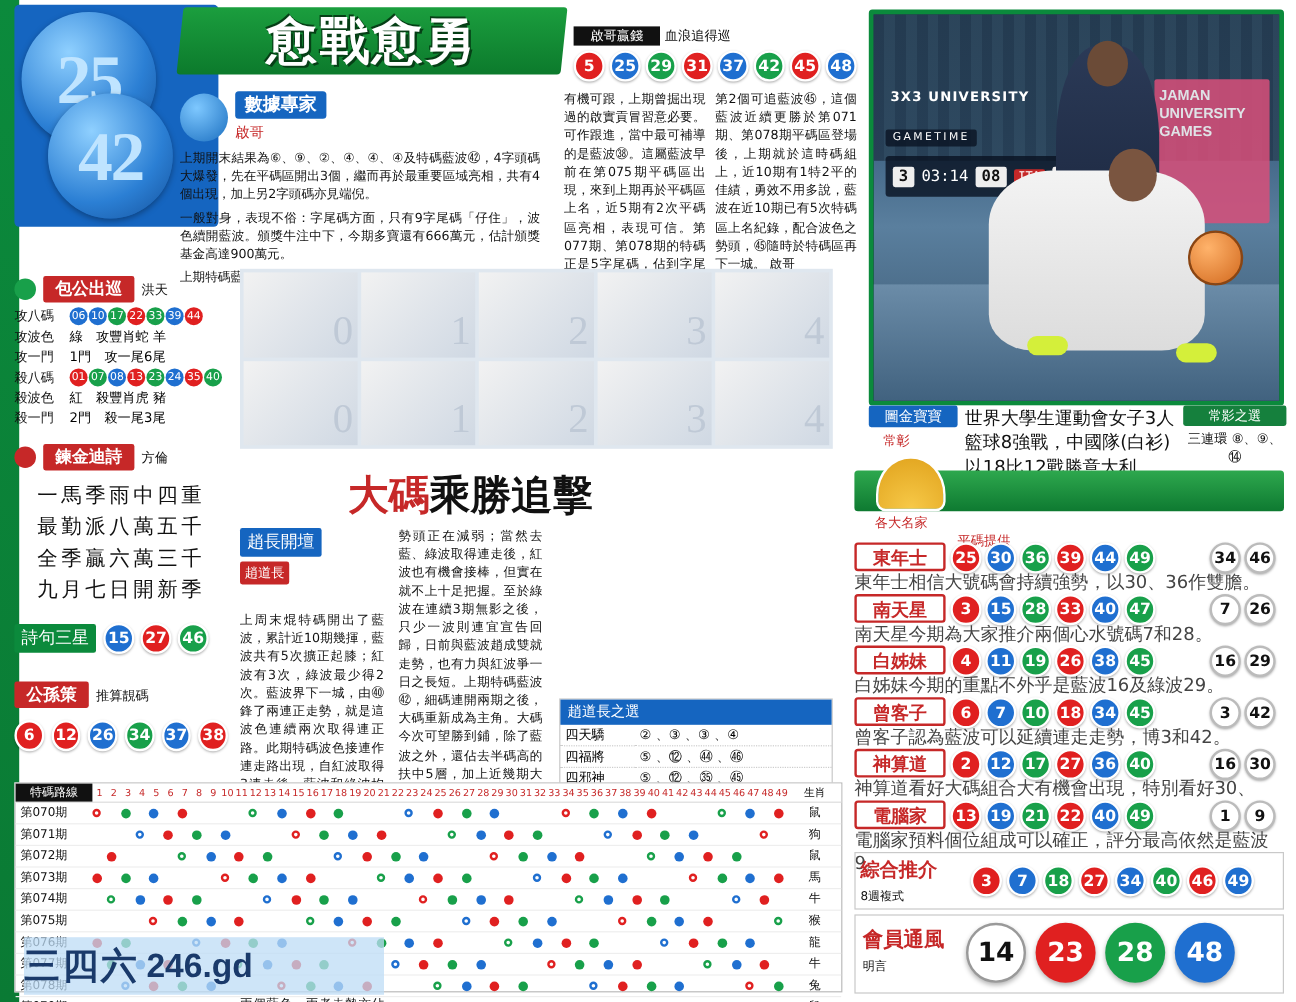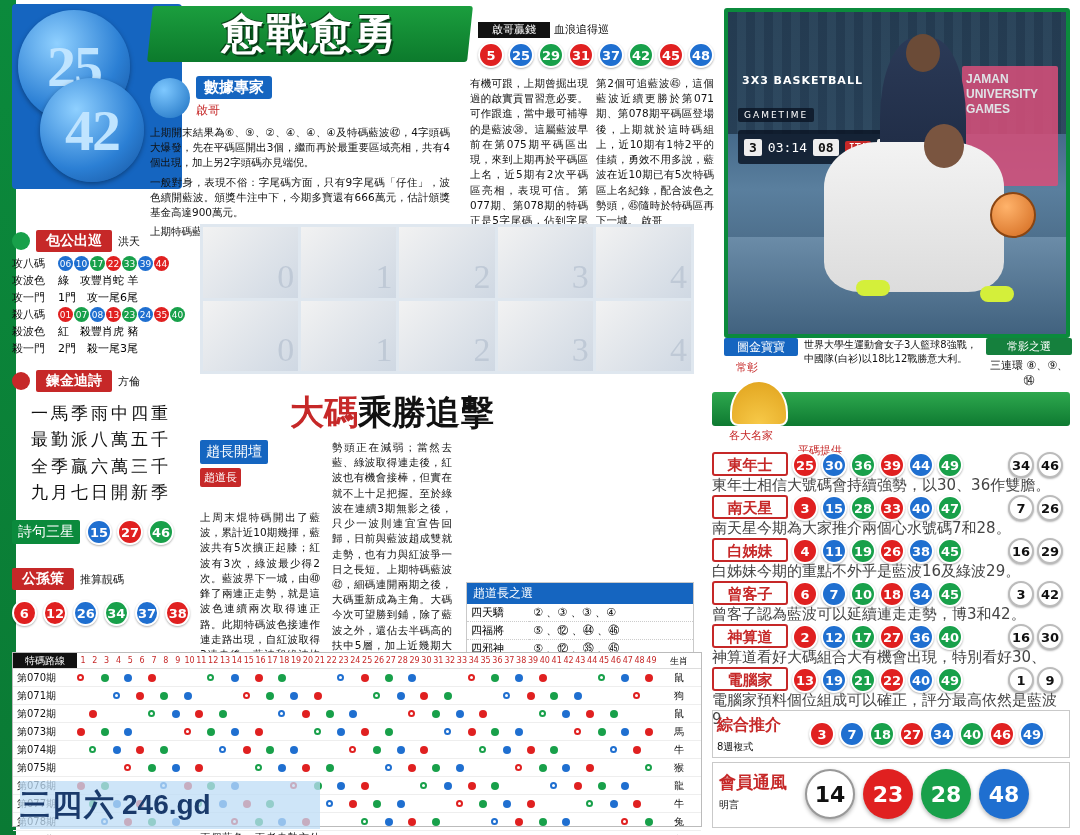--- a/index.html
+++ b/index.html
@@ -66,21 +66,21 @@
   .p1head { position:absolute; left:178px; top:22px; width:34px; height:38px; border-radius:50%; background:#6b4b37; }
   .p2 { left:96px; top:130px; width:180px; height:150px; background:linear-gradient(180deg,#f3f3f3,#dcdcdc); border-radius:30% 30% 20% 20%; }
   .p2head { position:absolute; left:196px; top:112px; width:40px; height:44px; border-radius:50%; background:#7a5540; }
   .ball3 { position:absolute; left:262px; top:180px; width:46px; height:46px; border-radius:50%; background:radial-gradient(circle at 35% 30%,#ffb36b,#d2691e); border:2px solid #8a4512; }
   .shoe { position:absolute; width:34px; height:16px; background:#d4ef3a; border-radius:8px; }
 
   
   .capbar { position:absolute; left:724px; top:338px; width:346px; height:40px; background:#fff; }
   .caplabel { position:absolute; left:0; top:0; width:74px; height:18px; background:#1565c0; color:#fff; font-size:12px; text-align:center; line-height:18px; border-radius:2px; }
   .capsub { position:absolute; left:12px; top:22px; font-size:11px; color:#c62828; }
-  .captext { position:absolute; left:80px; top:0; width:178px; font-size:10px; line-height:1.35; color:#111; }
+  .captext { position:absolute; left:80px; top:0; width:178px; font-size:15px; line-height:1.35; color:#111; }
   .capright { position:absolute; left:262px; top:0; width:86px; }
   .capright .hd { background:#15803d; color:#fff; font-size:11px; text-align:center; border-radius:2px; padding:1px 0; }
   .capright .bd { font-size:11px; text-align:center; margin-top:3px; color:#111; }
   .boxhead { display:flex; align-items:center; gap:6px; height:26px; }
   .boxtitle { background:#c62828; color:#fff; font-size:14px; font-weight:bold; padding:2px 10px; border-radius:2px; }
   .boxauthor { font-size:11px; color:#111; }
 
   .bgong { left:12px; top:228px; width:178px; height:130px; position:absolute; }
   .rowline { display:flex; align-items:center; font-size:11px; margin:2px 0; }
   .rowline .lab { color:#111; width:46px; }
@@ -217,21 +217,21 @@
   <div class="col2 body-text">有機可跟，上期曾掘出現過的啟實貢冒習意必要。可作跟進，當中最可補導的是藍波㊳。這屬藍波早前在第075期平碼區出現，來到上期再於平碼區上名，近5期有2次平碼區亮相，表現可信。第077期、第078期的特碼正是5字尾碼，佔到字尾碼正案，今期得得進。</div>
   <div class="col3 body-text">第2個可追藍波㊺，這個藍波近續更勝於第071期、第078期平碼區登場後，上期就於這時碼組上，近10期有1特2平的佳績，勇效不用多說，藍波在近10期已有5次特碼區上名紀錄，配合波色之勢頭，㊺隨時於特碼區再下一城。    啟哥</div>
 
   <div class="photo">
     <div class="court"></div>
     <div class="crowd"></div>
     <div class="floor"></div>
     <div class="bannerpink">
         <span>JAMAN UNIVERSITY GAMES</span>
       </div>
-    <div class="logo3x3">3X3 BASKETBALL</div>
+    <div class="logo3x3">3X3 UNIVERSITY</div>
     <div class="gtime">GAMETIME</div>
     <div class="scorebar">
       <span class="num">3</span>
       <span>03:14</span>
       <span class="num">08</span>
       <span class="tag">ITA</span>
       <span class="num">5</span>
     </div>
     <div class="player p1"></div>
     <div class="p1head"></div>

